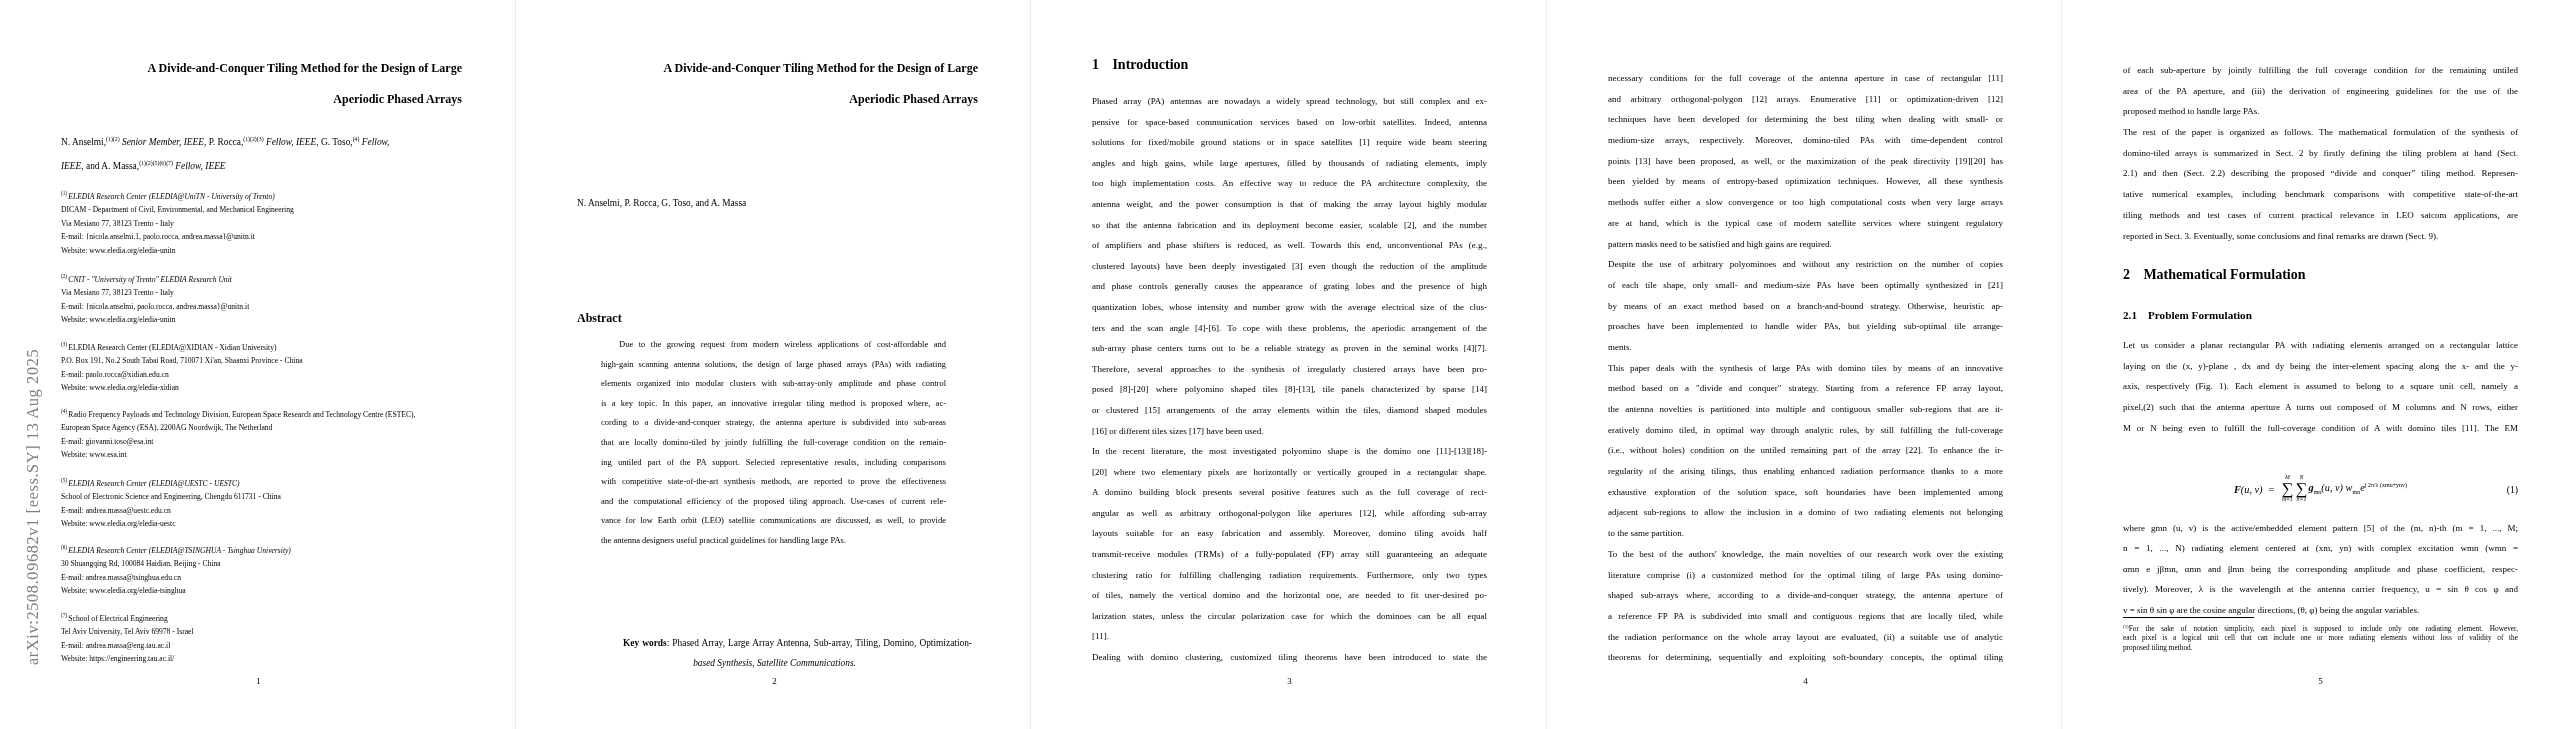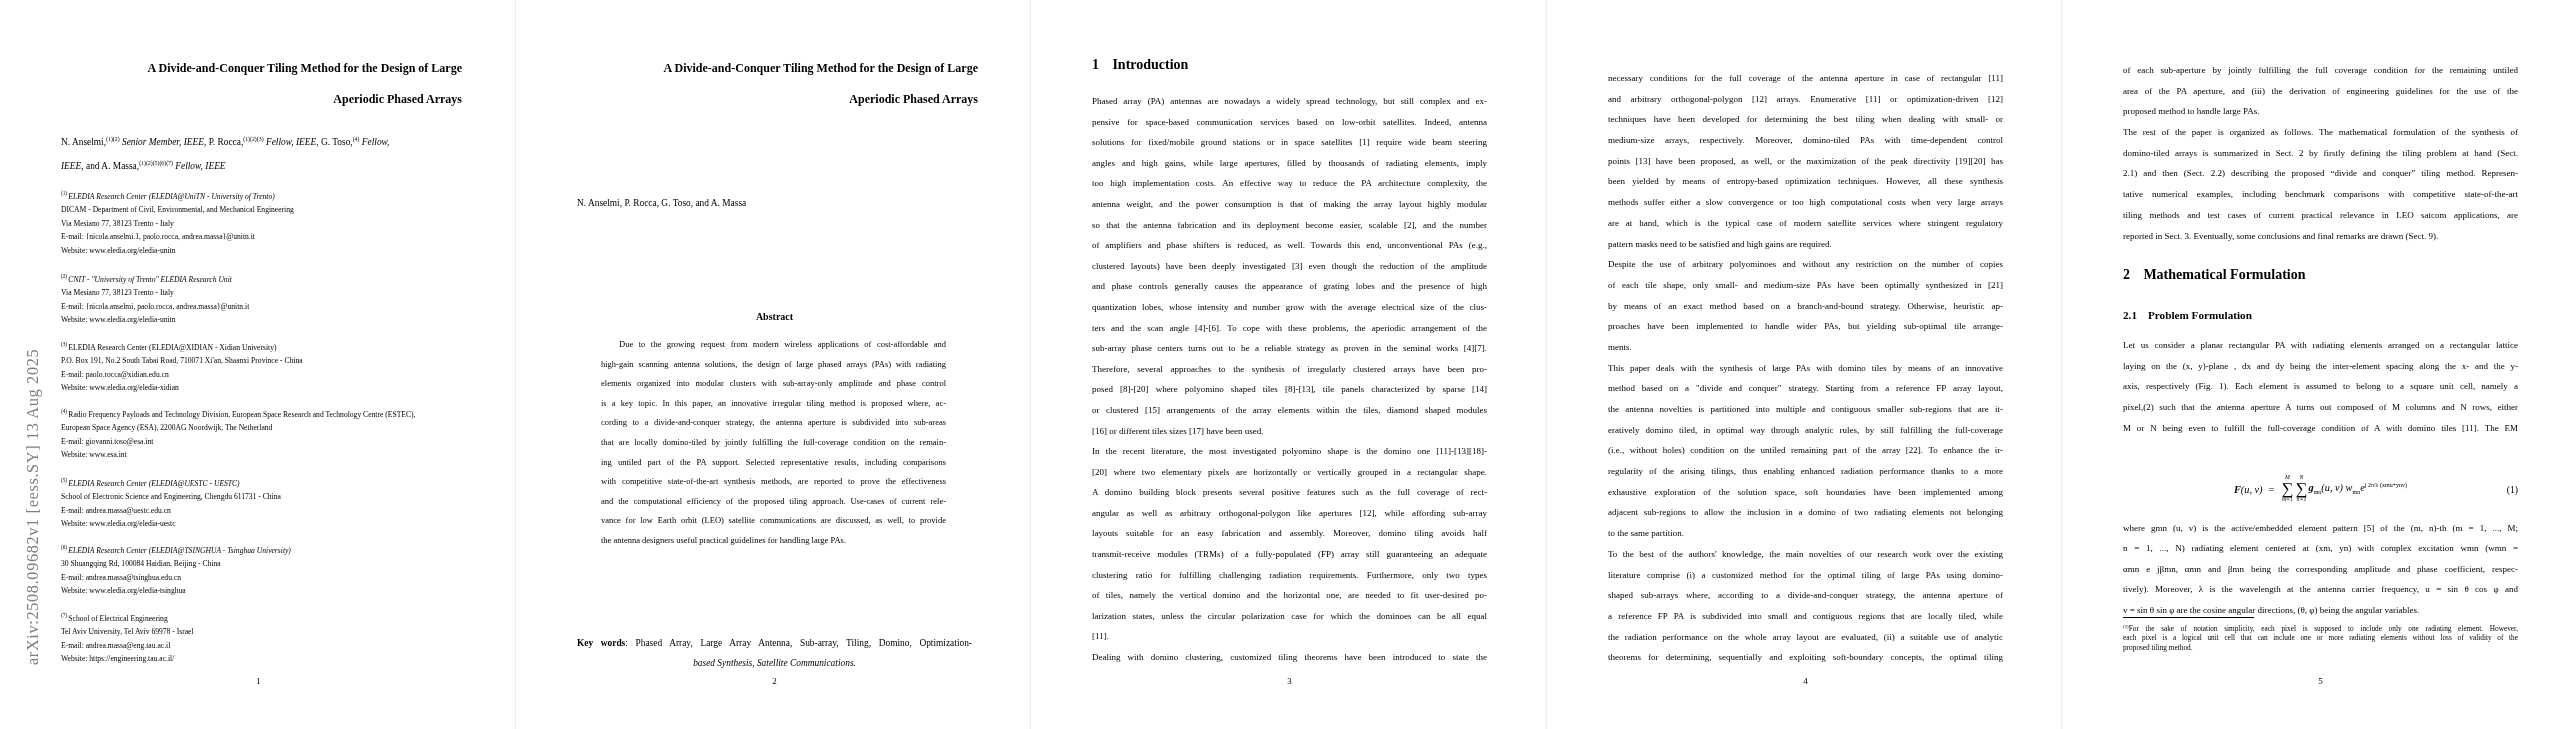--- a/index.html
+++ b/index.html
@@ -21,29 +21,29 @@
   .ln{text-align:justify;text-align-last:justify;overflow:visible;}
   .ln.pend{text-align-last:left;}
   .lh339 .ln{height:20.6px;line-height:20.6px;}
   .lh340 .ln{height:20.7px;line-height:20.7px;}
   .lh335 .ln{height:20.4px;line-height:20.4px;}
   .lh322 .ln{height:19.6px;line-height:19.6px;}
   .lh173 .ln{height:10.5px;line-height:10.5px;}
   
   .abstract{left:85px;width:345px;font-size:8.5px;}
   .abstract .ln:first-child{text-indent:18px;}
-  .abs-head{left:61px;width:395px;text-align:center;font-weight:bold;font-size:10px;}
+  .abs-head{left:61px;width:395px;font-weight:bold;font-size:12px;}
   
   .h1{left:61px;font-size:14px;font-weight:bold;white-space:nowrap;}
   .h1 .num{margin-right:13.4px;}
   .h2{left:61px;font-size:11.2px;font-weight:bold;white-space:nowrap;}
   .h2 .num{margin-right:11px;}
   
   .kw{left:61px;width:395px;font-size:9.4px;line-height:20px;}
-  .kw .l1{text-align:justify;text-align-last:justify;height:20px;}
+  .kw .l1{text-align:justify;text-align-last:justify;height:20px;margin-left:46px;}
   .kw .l2{text-align:center;height:20px;font-style:italic;}
   
   .pnum{left:61px;width:395px;top:676px;text-align:center;font-size:9px;}
   
   .wm{left:23px;top:665px;width:586px;transform:rotate(-90deg);transform-origin:0 0;font-size:16.4px;color:#7f7f7f;letter-spacing:0.6px;white-space:nowrap;font-family:"Liberation Serif","DejaVu Serif",serif;}
   
   .eq{left:61px;top:461px;width:395px;height:56px;display:flex;align-items:center;justify-content:center;font-size:10.3px;position:absolute;}
   .eq .sum{display:inline-flex;flex-direction:column;align-items:center;line-height:1;margin:0 1.2px;}
   .eq .sum .lim{font-size:5.8px;font-style:italic;}
   .eq .sum .sig{font-size:16.4px;line-height:16px;}

